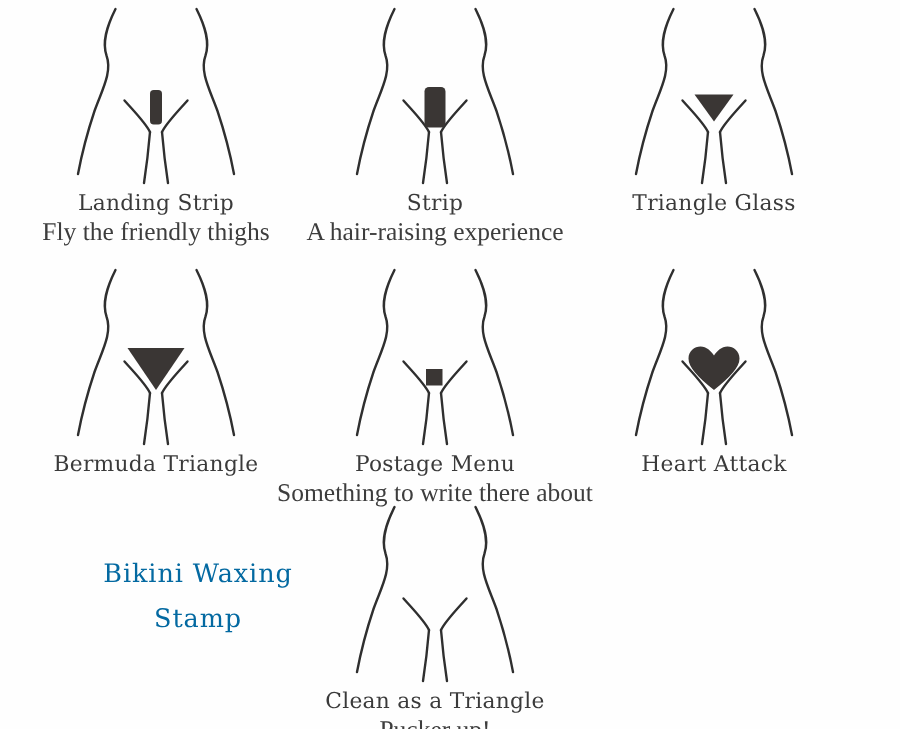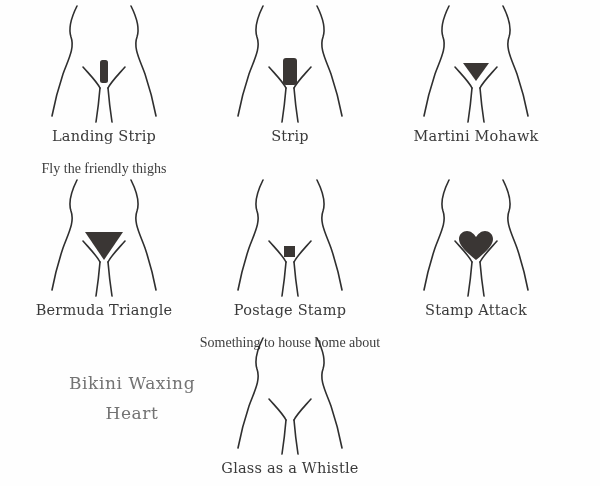--- a/index.html
+++ b/index.html
@@ -27,21 +27,21 @@
   
   .watermark {
     position: absolute;
     left: 42px;
     top: 368px;
     width: 180px;
     text-align: center;
     font-family: "DejaVu Serif", serif;
     font-size: 17px;
     line-height: 30px;
-    color: #737373;
+    color: #0369a1;
     letter-spacing: 0.6px;
     user-select: none;
     pointer-events: none;
   }
 
   
   .row {
     position: absolute;
     left: 0;
     width: 580px;
@@ -74,35 +74,35 @@
     font-family: "DejaVu Serif", serif;
     font-size: 14.5px;
     line-height: 17px;
     color: #3a3a3a;
     margin-top: 2px;
     white-space: nowrap;
     letter-spacing: 0.2px;
   }
   .style-tagline {
     font-family: "Liberation Serif", serif;
-    font-size: 14px;
+    font-size: 17px;
     line-height: 14px;
     color: #3d3d3d;
-    margin-top: 17px;
+    margin-top: 3px;
     white-space: nowrap;
   }
 </style>
 </head>
 <body>
 
 <div id="poster">
 
   <div class="watermark">
     <div>Bikini Waxing</div>
-    <div>Heart</div>
+    <div>Stamp</div>
   </div>
 
   <div class="row row-1">
 
     <div class="cell">
       <div class="figure-wrap">
         <svg viewBox="0 0 186 122" xmlns="http://www.w3.org/2000/svg">
           <g fill="none" stroke="#2f2f2f" stroke-width="1.6" stroke-linecap="round">
             <path d="M66 2 C 60 14, 57 24, 60 33 C 64 44, 57 56, 52 70 C 48 82, 44 96, 41 112"></path>
             <path d="M120 2 C 126 14, 129 24, 126 33 C 122 44, 129 56, 134 70 C 138 82, 142 96, 145 112"></path>
@@ -126,37 +126,38 @@
             <path d="M120 2 C 126 14, 129 24, 126 33 C 122 44, 129 56, 134 70 C 138 82, 142 96, 145 112"></path>
             <path d="M72 63 C 80 72, 86 78, 89 84"></path>
             <path d="M114 63 C 106 72, 100 78, 97 84"></path>
             <path d="M89 84 C 88 96, 87 105, 85 118"></path>
             <path d="M97 84 C 98 96, 99 105, 101 118"></path>
           </g>
           <rect x="86" y="54" width="14" height="27" rx="3" fill="#3a3634"></rect>
         </svg>
       </div>
       <div class="style-name">Strip</div>
+      <div class="style-tagline">A hair-raising experience</div>
     </div>
 
     <div class="cell">
       <div class="figure-wrap">
         <svg viewBox="0 0 186 122" xmlns="http://www.w3.org/2000/svg">
           <g fill="none" stroke="#2f2f2f" stroke-width="1.6" stroke-linecap="round">
             <path d="M66 2 C 60 14, 57 24, 60 33 C 64 44, 57 56, 52 70 C 48 82, 44 96, 41 112"></path>
             <path d="M120 2 C 126 14, 129 24, 126 33 C 122 44, 129 56, 134 70 C 138 82, 142 96, 145 112"></path>
             <path d="M72 63 C 80 72, 86 78, 89 84"></path>
             <path d="M114 63 C 106 72, 100 78, 97 84"></path>
             <path d="M89 84 C 88 96, 87 105, 85 118"></path>
             <path d="M97 84 C 98 96, 99 105, 101 118"></path>
           </g>
           <polygon points="80,59 106,59 93,77" fill="#3a3634"></polygon>
         </svg>
       </div>
-      <div class="style-name">Martini Mohawk</div>
+      <div class="style-name">Triangle Glass</div>
     </div>
 
   </div>
 
   <div class="row row-2">
 
     <div class="cell">
       <div class="figure-wrap">
         <svg viewBox="0 0 186 122" xmlns="http://www.w3.org/2000/svg">
           <g fill="none" stroke="#2f2f2f" stroke-width="1.6" stroke-linecap="round">
@@ -180,57 +181,57 @@
             <path d="M66 2 C 60 14, 57 24, 60 33 C 64 44, 57 56, 52 70 C 48 82, 44 96, 41 112"></path>
             <path d="M120 2 C 126 14, 129 24, 126 33 C 122 44, 129 56, 134 70 C 138 82, 142 96, 145 112"></path>
             <path d="M72 63 C 80 72, 86 78, 89 84"></path>
             <path d="M114 63 C 106 72, 100 78, 97 84"></path>
             <path d="M89 84 C 88 96, 87 105, 85 118"></path>
             <path d="M97 84 C 98 96, 99 105, 101 118"></path>
           </g>
           <rect x="87" y="68" width="11" height="11" fill="#3a3634"></rect>
         </svg>
       </div>
-      <div class="style-name">Postage Stamp</div>
-      <div class="style-tagline">Something to house home about</div>
+      <div class="style-name">Postage Menu</div>
+      <div class="style-tagline">Something to write there about</div>
     </div>
 
     <div class="cell">
       <div class="figure-wrap">
         <svg viewBox="0 0 186 122" xmlns="http://www.w3.org/2000/svg">
           <g fill="none" stroke="#2f2f2f" stroke-width="1.6" stroke-linecap="round">
             <path d="M66 2 C 60 14, 57 24, 60 33 C 64 44, 57 56, 52 70 C 48 82, 44 96, 41 112"></path>
             <path d="M120 2 C 126 14, 129 24, 126 33 C 122 44, 129 56, 134 70 C 138 82, 142 96, 145 112"></path>
             <path d="M72 63 C 80 72, 86 78, 89 84"></path>
             <path d="M114 63 C 106 72, 100 78, 97 84"></path>
             <path d="M89 84 C 88 96, 87 105, 85 118"></path>
             <path d="M97 84 C 98 96, 99 105, 101 118"></path>
           </g>
           <path d="M93 82 C 82 73, 76 67, 76 61 C 76 56, 80 53, 84 53 C 88 53, 91 56, 93 59 C 95 56, 98 53, 102 53 C 106 53, 110 56, 110 61 C 110 67, 104 73, 93 82 Z" fill="#3a3634"></path>
         </svg>
       </div>
-      <div class="style-name">Stamp Attack</div>
+      <div class="style-name">Heart Attack</div>
     </div>
 
   </div>
 
   <div class="row row-3">
 
     <div class="cell">
       <div class="figure-wrap">
         <svg viewBox="0 0 186 122" xmlns="http://www.w3.org/2000/svg">
           <g fill="none" stroke="#2f2f2f" stroke-width="1.6" stroke-linecap="round">
             <path d="M66 2 C 60 14, 57 24, 60 33 C 64 44, 57 56, 52 70 C 48 82, 44 96, 41 112"></path>
             <path d="M120 2 C 126 14, 129 24, 126 33 C 122 44, 129 56, 134 70 C 138 82, 142 96, 145 112"></path>
             <path d="M72 63 C 80 72, 86 78, 89 84"></path>
             <path d="M114 63 C 106 72, 100 78, 97 84"></path>
             <path d="M89 84 C 88 96, 87 105, 85 118"></path>
             <path d="M97 84 C 98 96, 99 105, 101 118"></path>
           </g>
         </svg>
       </div>
-      <div class="style-name">Glass as a Whistle</div>
+      <div class="style-name">Clean as a Triangle</div>
       <div class="style-tagline">Pucker up!</div>
     </div>
 
   </div>
 
 </div>
 
 </body></html>

